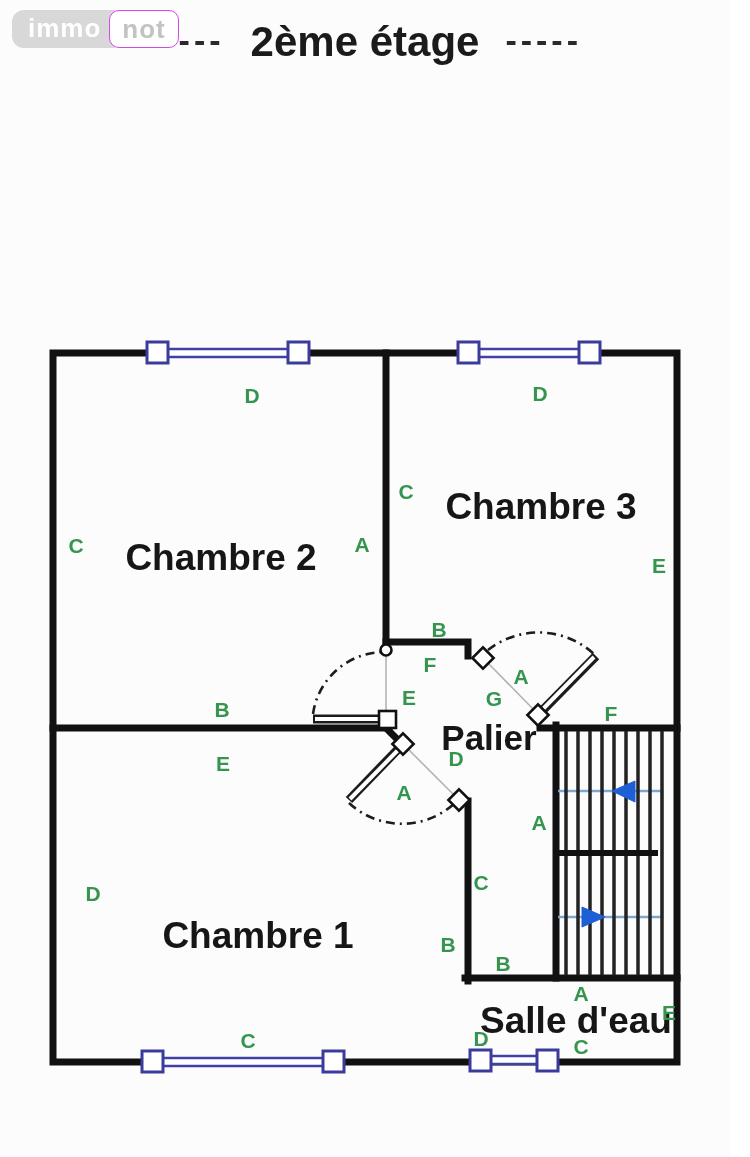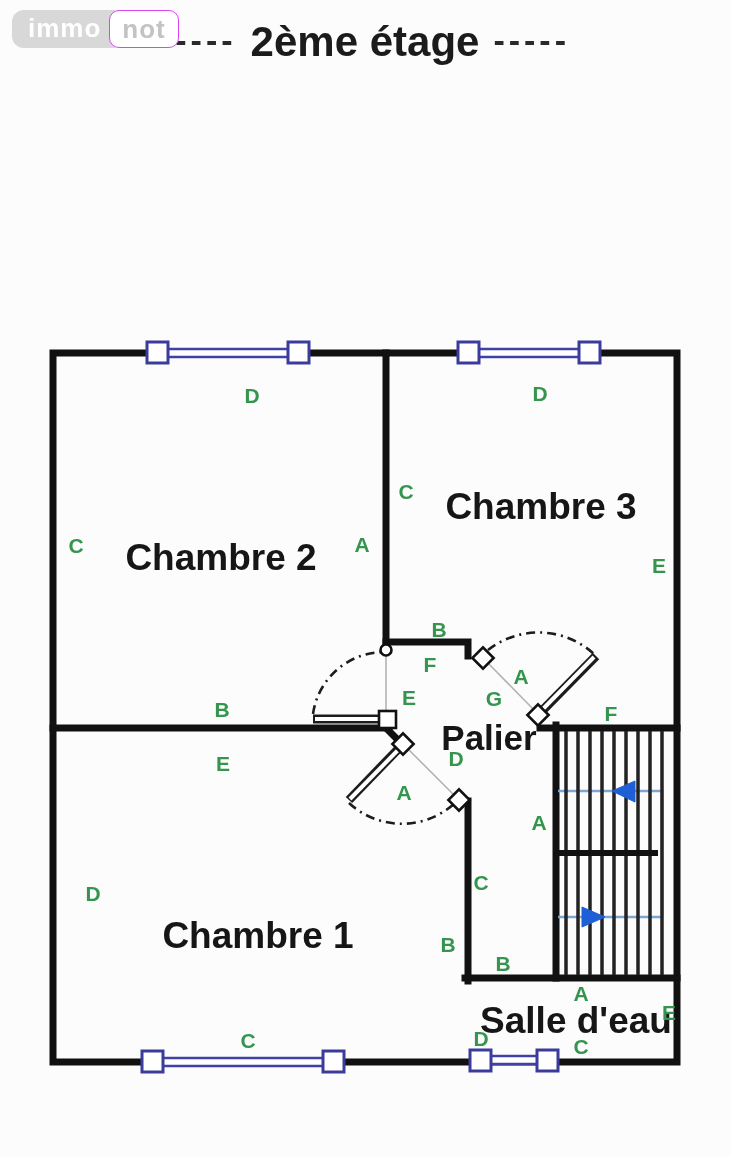--- a/index.html
+++ b/index.html
@@ -15,21 +15,21 @@
   }
   .logo-not{
     background:#ffffff;color:#c3c3c3;font-weight:700;font-size:26px;line-height:32px;
     padding:2px 12px;border:1px solid #d946ef;border-radius:10px;margin-left:-6px;letter-spacing:1px;
   }
   .title{
     position:absolute;left:0;top:18px;width:100%;text-align:center;z-index:2;
     color:#1b1b1b;font-weight:700;font-size:42px;white-space:nowrap;
   }
   .title .dash{letter-spacing:4px;font-size:34px;vertical-align:4px;color:#2a2a2a;}
-  .title .title-text{margin:0 14px;}
+  .title .title-text{margin:0 26px;}
   
   svg.plan{position:absolute;left:0;top:0;z-index:1;}
   .wall{stroke:#111111;stroke-width:7;fill:none;stroke-linecap:square;}
   .wall-mid{stroke:#111111;stroke-width:6;fill:none;stroke-linecap:square;}
   .tread{stroke:#222222;stroke-width:3.5;fill:none;}
   .win-band{fill:#ffffff;stroke:#4141a5;stroke-width:2.5;}
   .win-box{fill:#ffffff;stroke:#3b3b9c;stroke-width:3;}
   .leaf-outer{stroke:#1c1c1c;stroke-width:9;fill:none;}
   .leaf-inner{stroke:#ffffff;stroke-width:4;fill:none;}
   .swing{stroke:#1c1c1c;stroke-width:2.6;fill:none;stroke-dasharray:9 5 2 5;}

